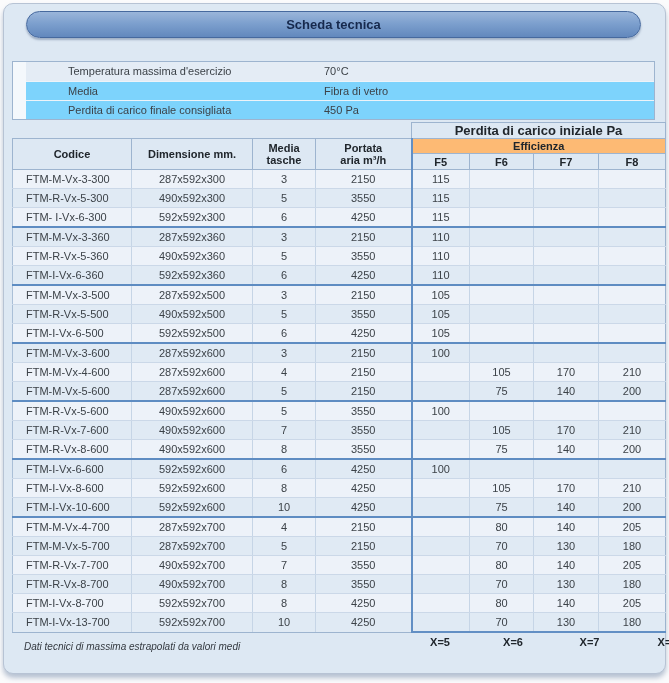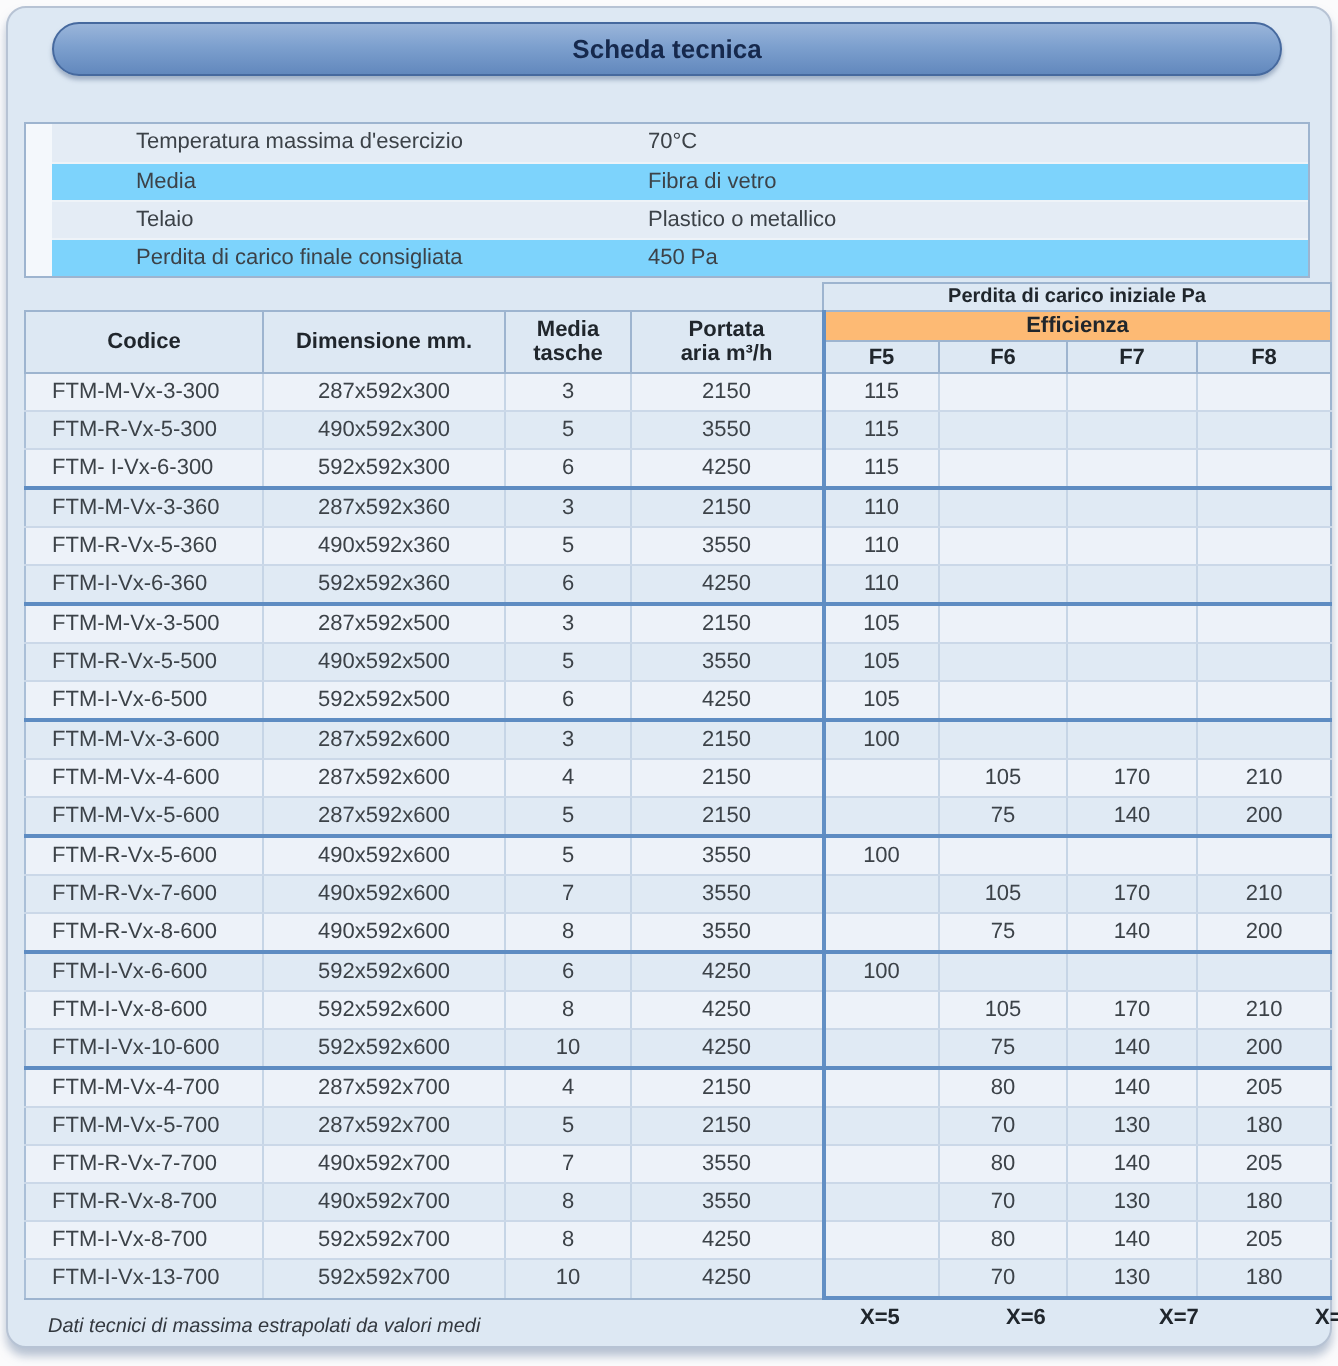--- a/index.html
+++ b/index.html
@@ -40,21 +40,21 @@
 
   
   .table-wrap { margin:2px 8px 0 8px; }
   table.spec { border-collapse:collapse; table-layout:fixed; width:653px; font-size:11px; color:#3c4248; }
   table.spec td, table.spec th { overflow:hidden; white-space:nowrap; }
 
   tr.pressure-tr { height:14px; }
   td.blank { border:none; background:transparent; }
   th.pressure {
     border:1px solid #9db4cf; border-bottom:none;
-    font-size:10px; font-weight:bold; color:#20262c;
+    font-size:13px; font-weight:bold; color:#20262c;
     text-align:center; background:#dde8f3; height:14px;
   }
 
   th.hc {
     border:1px solid #9db4cf; background:#dde8f3;
     font-size:11px; font-weight:bold; color:#20262c; text-align:center;
     line-height:12px; vertical-align:middle;
   }
   th.eff {
     border:1px solid #9db4cf; border-left:2px solid #628fc4;
@@ -102,24 +102,20 @@
     </div>
 
     <div class="info-box" id="info-box">
         <div class="info-row odd">
           <div class="info-label">Temperatura massima d'esercizio</div>
           <div class="info-value">70°C</div>
         </div>
         <div class="info-row even">
           <div class="info-label">Media</div>
           <div class="info-value">Fibra di vetro</div>
-        </div>
-        <div class="info-row odd">
-          <div class="info-label">Telaio</div>
-          <div class="info-value">Plastico o metallico</div>
         </div>
         <div class="info-row even">
           <div class="info-label">Perdita di carico finale consigliata</div>
           <div class="info-value">450 Pa</div>
         </div>
       </div>
 
     <div class="table-wrap">
       <table class="spec">
         <colgroup>

